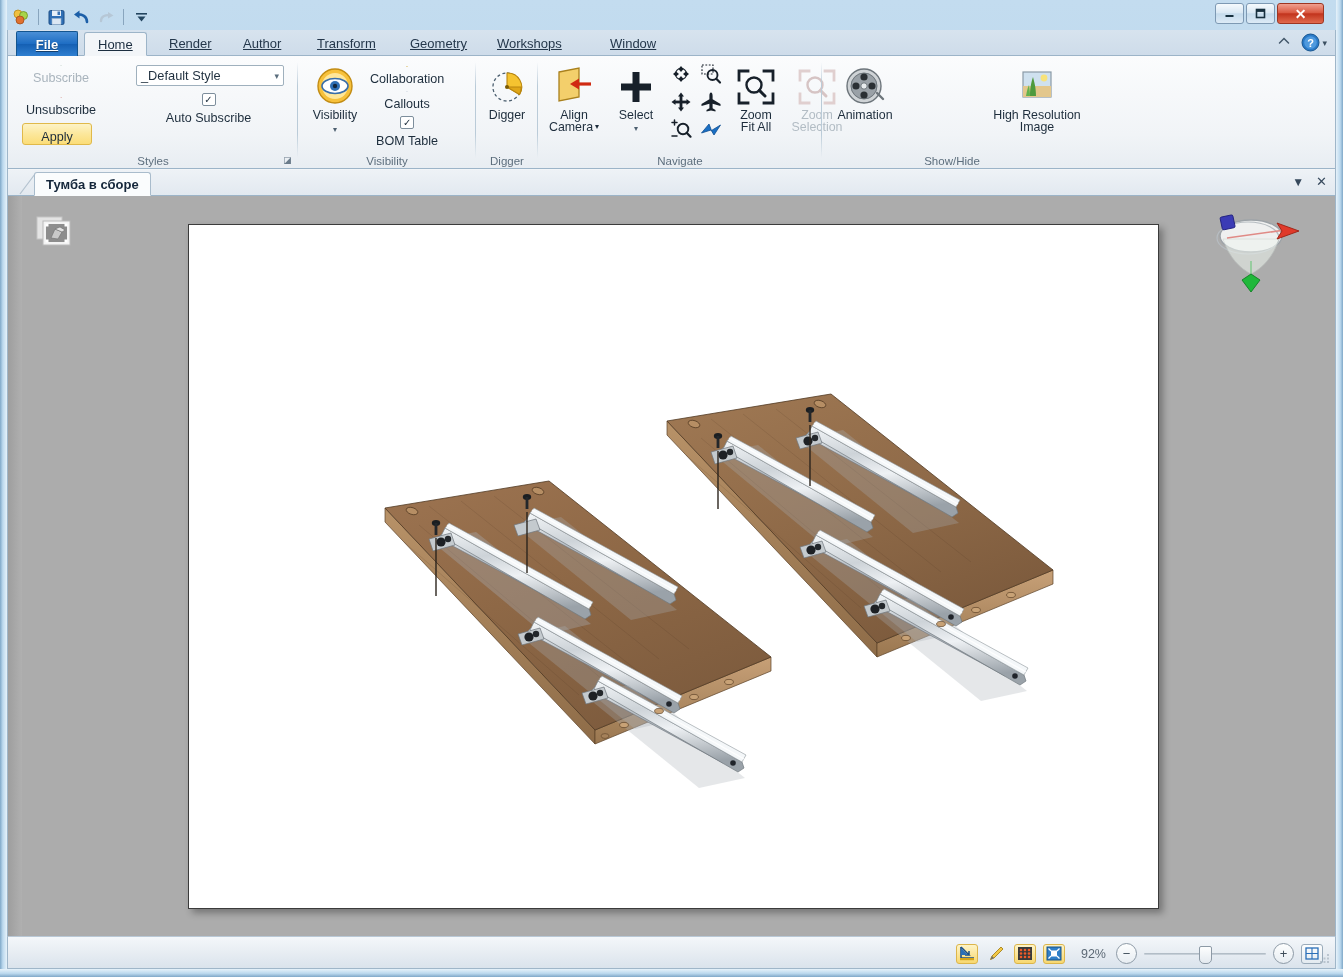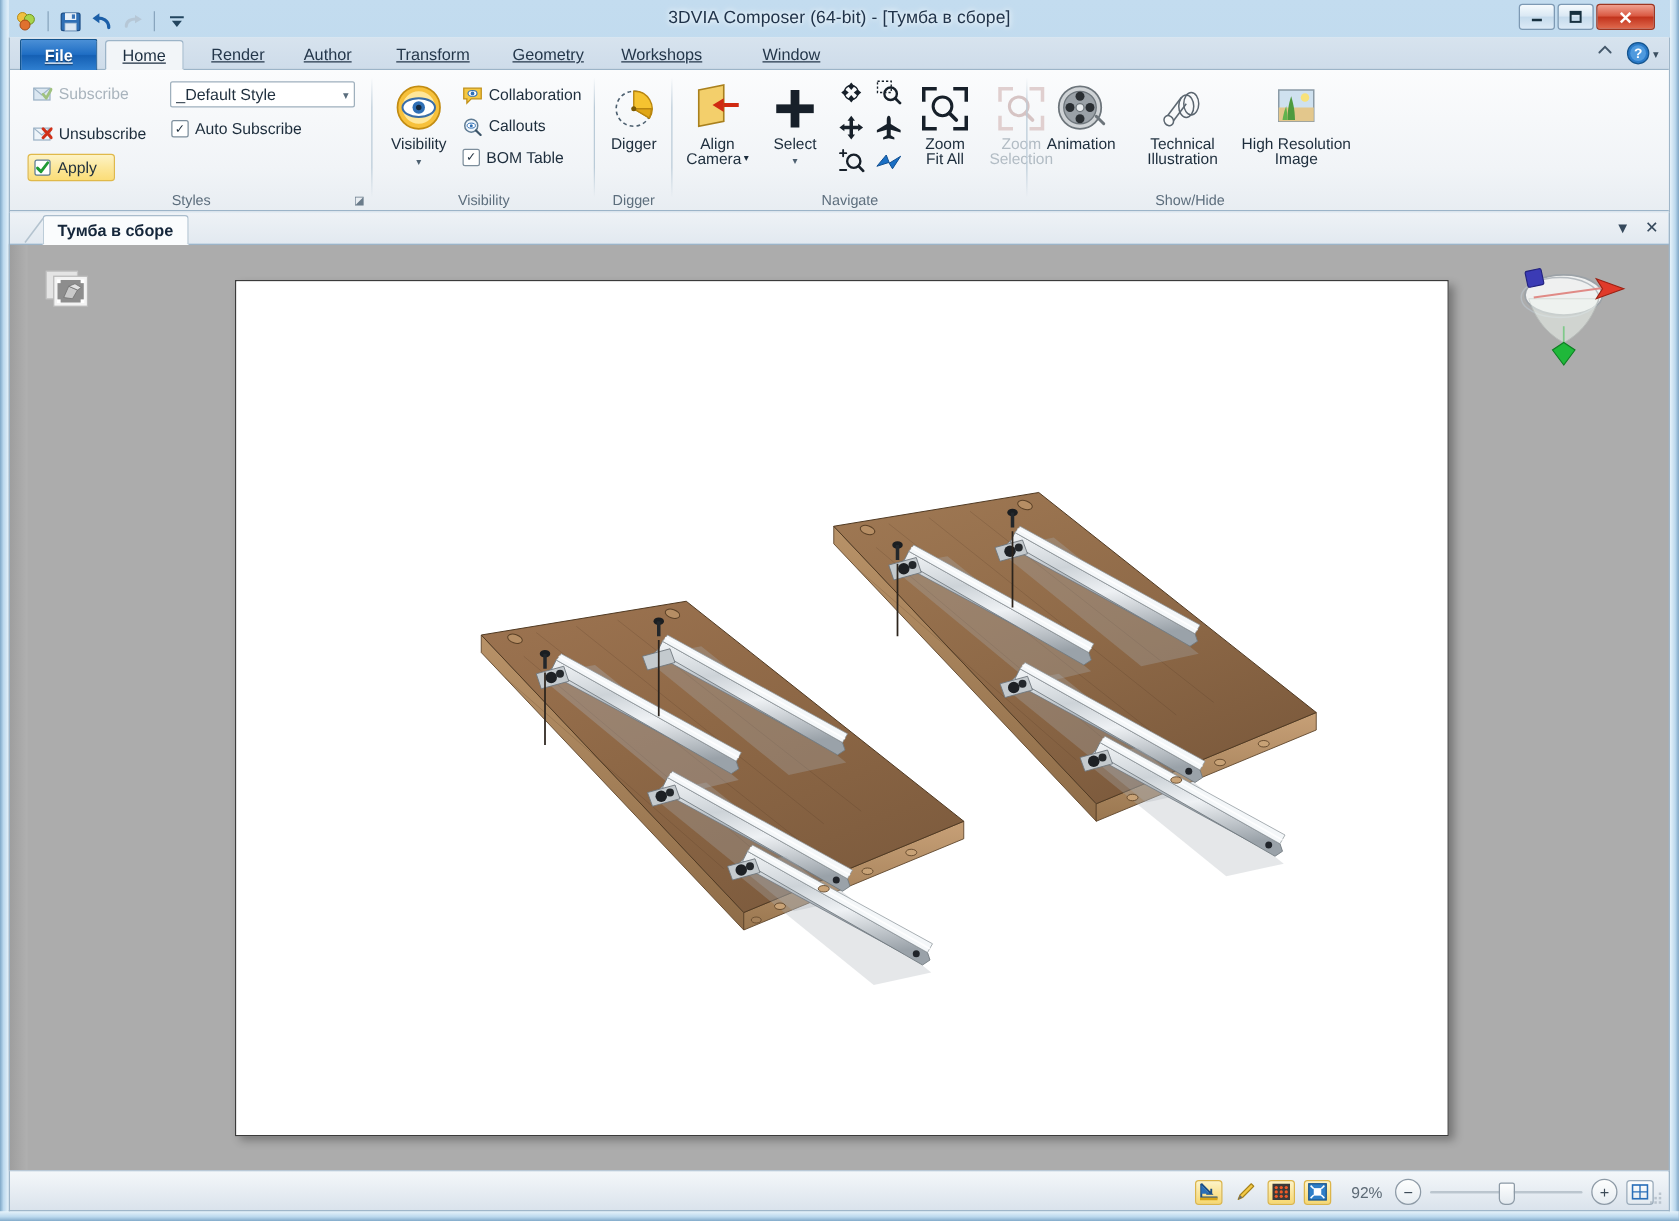--- a/index.html
+++ b/index.html
@@ -93,21 +93,21 @@
   .rgroup.nosep::after { display:none; }
   .glabel {
     position:absolute; bottom:1px; left:0; width:100%; text-align:center;
     font-size:11.5px; color:#5d6e7d;
   }
   .dlglauncher { position:absolute; right:5px; bottom:2px; width:11px; height:11px;
      font-size:9px; color:#6b7c8b; line-height:11px; text-align:center; }
 
   
   .ritem { display:flex; align-items:center; gap:5px; font-size:12.6px; color:#1d2d3c;
-     height:22px; padding:1px 4px; box-sizing:border-box; white-space:nowrap; cursor:default; }
+     height:22px; padding:1px 4px; box-sizing:border-box; white-space:nowrap; cursor:default;flex-direction:column; }
   .ritem.disabled { color:#a9b4bd; }
   .ritem.hl { background:linear-gradient(180deg,#fdf3c6 0%,#fce79b 50%,#fbdd78 100%);
      border:1px solid #e0b94a; border-radius:3px; }
   
   .rbig { display:flex; flex-direction:column; align-items:center; justify-content:flex-start;
      width:64px; font-size:12.4px; color:#1d2d3c; cursor:default; line-height:13px; text-align:center; }
   .rbig.disabled { color:#b2bcc4; }
   .rbig .bigicon { height:42px; display:flex; align-items:flex-end; justify-content:center; margin-bottom:3px; }
   .chk { width:12px; height:12px; border:1px solid #7d8e9c; background:#fff; border-radius:2px;
      display:inline-flex; align-items:center; justify-content:center; font-size:10px; color:#1d2d3c; }
@@ -220,21 +220,20 @@
       </div>
       <div class="qat-sep"></div>
       <div class="qat-ico">
         <svg width="13" height="13" viewBox="0 0 13 13">
           <rect x="1" y="2" width="11" height="1.6" fill="#23455f"></rect>
           <path d="M2.5 5.5 L10.5 5.5 L6.5 10.5 Z" fill="#23455f"></path>
         </svg>
       </div>
     </div>
 
-    <div id="title-text">3DVIA Composer (64-bit) - [Тумба в сборе]</div>
 
     <div class="win-btn" id="btn-min">
       <svg class="wb-glyph" width="11" height="11" viewBox="0 0 11 11">
         <rect x="1.5" y="7" width="8" height="2" fill="#17303f"></rect>
       </svg>
     </div>
     <div class="win-btn" id="btn-max">
       <svg class="wb-glyph" width="11" height="11" viewBox="0 0 11 11">
         <rect x="1.5" y="1.5" width="8" height="8" fill="none" stroke="#17303f" stroke-width="1.6"></rect>
         <rect x="1.5" y="1.5" width="8" height="2.4" fill="#17303f"></rect>
@@ -487,33 +486,20 @@
               <circle cx="20" cy="29" r="3.6" fill="#2a2f33"></circle>
               <circle cx="12" cy="20" r="3.6" fill="#2a2f33"></circle>
               <circle cx="28" cy="20" r="3.6" fill="#2a2f33"></circle>
               <circle cx="20" cy="20" r="3.2" fill="#e8ecee" stroke="#6d757b"></circle>
               <path d="M33 27 L39 33" stroke="#6d757b" stroke-width="2.4" stroke-linecap="round"></path>
             </svg>
           </span>
           <span>Animation</span>
         </div>
 
-        <div class="rbig" style="position:absolute;left:84px;top:8px;width:80px;">
-          <span class="bigicon">
-            <svg width="46" height="40" viewBox="0 0 46 40">
-              <ellipse cx="30" cy="17" rx="6" ry="9" fill="none" stroke="#5b6670" stroke-width="1.2"></ellipse>
-              <ellipse cx="26" cy="19" rx="6" ry="9" fill="none" stroke="#5b6670" stroke-width="1.2"></ellipse>
-              <path d="M10 28 L22 12" stroke="#5b6670" stroke-width="1.2"></path>
-              <path d="M14 33 L26 17" stroke="#5b6670" stroke-width="1.2"></path>
-              <ellipse cx="12" cy="30.5" rx="3.6" ry="4.2" transform="rotate(-35 12 30.5)" fill="#fbfcfc" stroke="#5b6670" stroke-width="1.2"></ellipse>
-            </svg>
-          </span>
-          <span style="line-height:12px;">Technical</span>
-          <span style="line-height:12px;">Illustration</span>
-        </div>
 
         <div class="rbig" style="position:absolute;left:168px;top:8px;width:94px;">
           <span class="bigicon">
             <svg width="42" height="40" viewBox="0 0 42 40">
               <rect x="7" y="6" width="28" height="25" fill="#cfe1ef" stroke="#8a9aa6" stroke-width="1.2"></rect>
               <rect x="7" y="20" width="28" height="11" fill="#e3c78c"></rect>
               <circle cx="28" cy="12" r="3.4" fill="#f7e27a"></circle>
               <path d="M14 30 C14 20 16 14 17 11 C18 15 20 21 20 30 Z" fill="#4e9a3e"></path>
               <path d="M10 30 C11 24 12 21 13 19 C13.6 23 14 27 14 30 Z" fill="#62b34d"></path>
             </svg>

